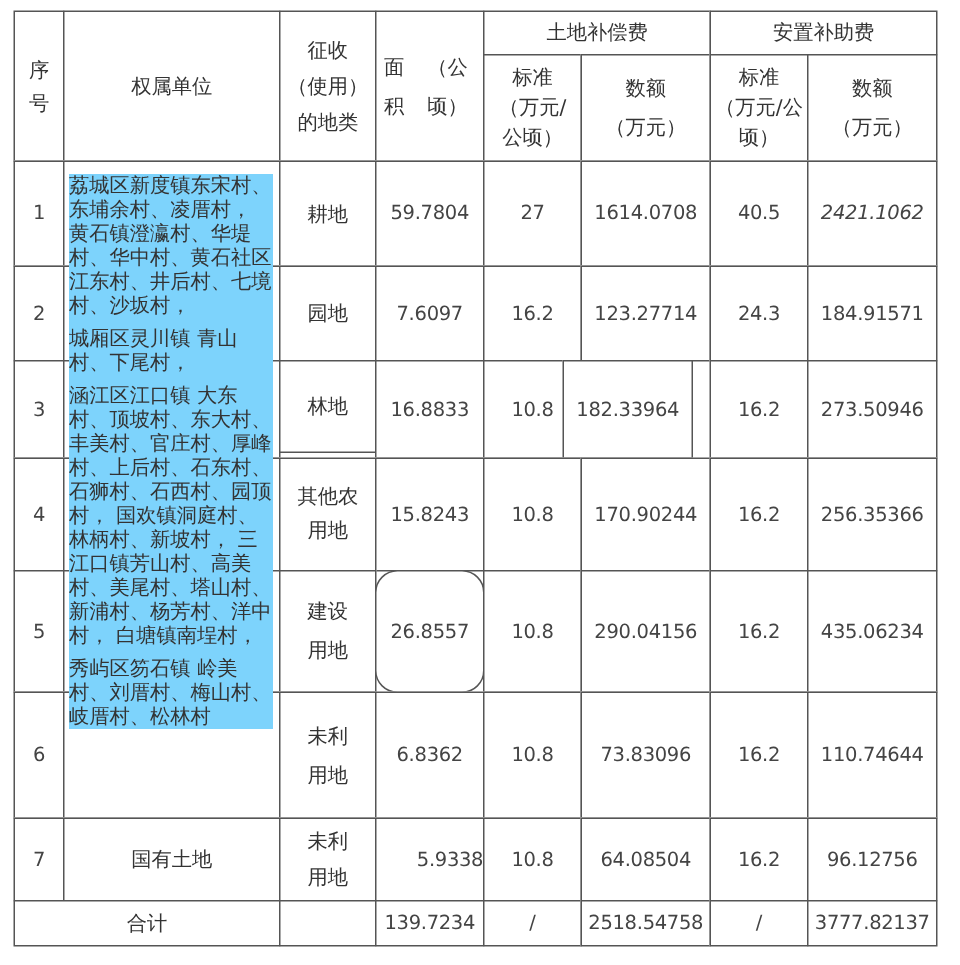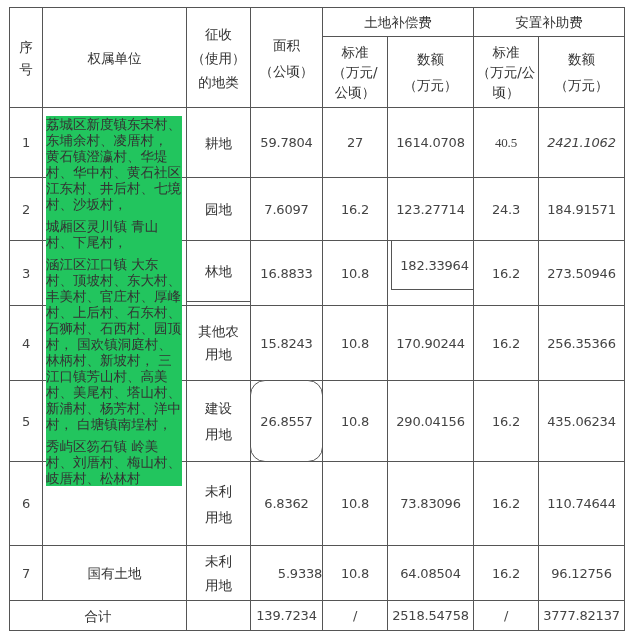--- a/index.html
+++ b/index.html
@@ -5,21 +5,21 @@
   html, body { margin: 0; padding: 0; background: #ffffff; }
   body { width: 640px; height: 643px; position: relative; overflow: hidden;
          font-family: "DejaVu Sans", "Liberation Sans", sans-serif; color: #3a3a3a; }
   .tbl { position: absolute; left: 9px; top: 7px; width: 616px; height: 624px; }
   .cell { position: absolute; box-sizing: border-box; border: 1px solid #555;
           display: flex; align-items: center; justify-content: center; text-align: center;
           font-size: 13px; line-height: 21px; background: #fff; }
   .num { font-size: 13px; color: #444; letter-spacing: -0.2px; }
   .hdr { font-size: 13.5px; color: #333; line-height: 22px; }
   .owner-overlay { position: absolute; left: 46px; top: 116px; width: 136px;
-                   font-size: 13.5px; line-height: 16px; color: #333; background: #22c55e;
+                   font-size: 13.5px; line-height: 16px; color: #333; background: #7dd3fc;
                    word-break: break-all; }
   .owner-overlay p { margin: 0; }
   .owner-overlay p + p { margin-top: 6px; }
 </style>
 </head>
 <body>
 
 <div class="tbl">
 
   <div class="cell hdr" style="left:0;top:0;width:34px;height:101px;flex-direction:column;">
@@ -27,21 +27,21 @@
     <span>号</span>
   </div>
   <div class="cell hdr" style="left:33px;top:0;width:145px;height:101px;">
     <span>权属单位</span>
   </div>
   <div class="cell hdr" style="left:177px;top:0;width:65px;height:101px;flex-direction:column;line-height:24px;">
     <span>征收</span>
     <span>（使用）</span>
     <span>的地类</span>
   </div>
-  <div class="cell hdr" style="left:241px;top:0;width:73px;height:101px;flex-direction:column;line-height:26px;">
+  <div class="cell hdr" style="left:241px;top:0;width:73px;height:101px;line-height:26px;">
     <span>面积</span>
     <span>（公顷）</span>
   </div>
   <div class="cell hdr" style="left:313px;top:0;width:152px;height:30px;">
     <span>土地补偿费</span>
   </div>
   <div class="cell hdr" style="left:464px;top:0;width:152px;height:30px;">
     <span>安置补助费</span>
   </div>
   <div class="cell hdr" style="left:313px;top:29px;width:66px;height:72px;flex-direction:column;line-height:20px;">
@@ -72,21 +72,21 @@
     </div>
   <div class="cell num" style="left:241px;top:100px;width:73px;height:71px;">
       <span>59.7804</span>
     </div>
   <div class="cell num" style="left:313px;top:100px;width:66px;height:71px;">
       <span>27</span>
     </div>
   <div class="cell num" style="left:378px;top:100px;width:87px;height:71px;">
       <span>1614.0708</span>
     </div>
-  <div class="cell num" style="left:464px;top:100px;width:66px;height:71px;font-family:Liberation Serif, serif;">
+  <div class="cell num" style="left:464px;top:100px;width:66px;height:71px;">
       <span>40.5</span>
     </div>
   <div class="cell num" style="left:529px;top:100px;width:87px;height:71px;font-style:italic;">
       <span>2421.1062</span>
     </div>
 
   <div class="cell num" style="left:0;top:170px;width:34px;height:64px;">
       <span>2</span>
     </div>
   <div class="cell" style="left:33px;top:170px;width:145px;height:64px;"></div>
@@ -115,21 +115,21 @@
   <div class="cell" style="left:33px;top:233px;width:145px;height:66px;"></div>
   <div class="cell hdr" style="left:177px;top:233px;width:65px;height:62px;">
       <span>林地</span>
     </div>
   <div class="cell num" style="left:241px;top:233px;width:73px;height:66px;">
       <span>16.8833</span>
     </div>
   <div class="cell num" style="left:313px;top:233px;width:66px;height:66px;">
       <span>10.8</span>
     </div>
-  <div class="cell num" style="left:382px;top:233px;width:87px;height:50px;">
+  <div class="cell num" style="left:366px;top:233px;width:87px;height:66px;">
       <span>182.33964</span>
     </div>
   <div class="cell num" style="left:464px;top:233px;width:66px;height:66px;">
       <span>16.2</span>
     </div>
   <div class="cell num" style="left:529px;top:233px;width:87px;height:66px;">
       <span>273.50946</span>
     </div>
 
   <div class="cell num" style="left:0;top:298px;width:34px;height:76px;">

